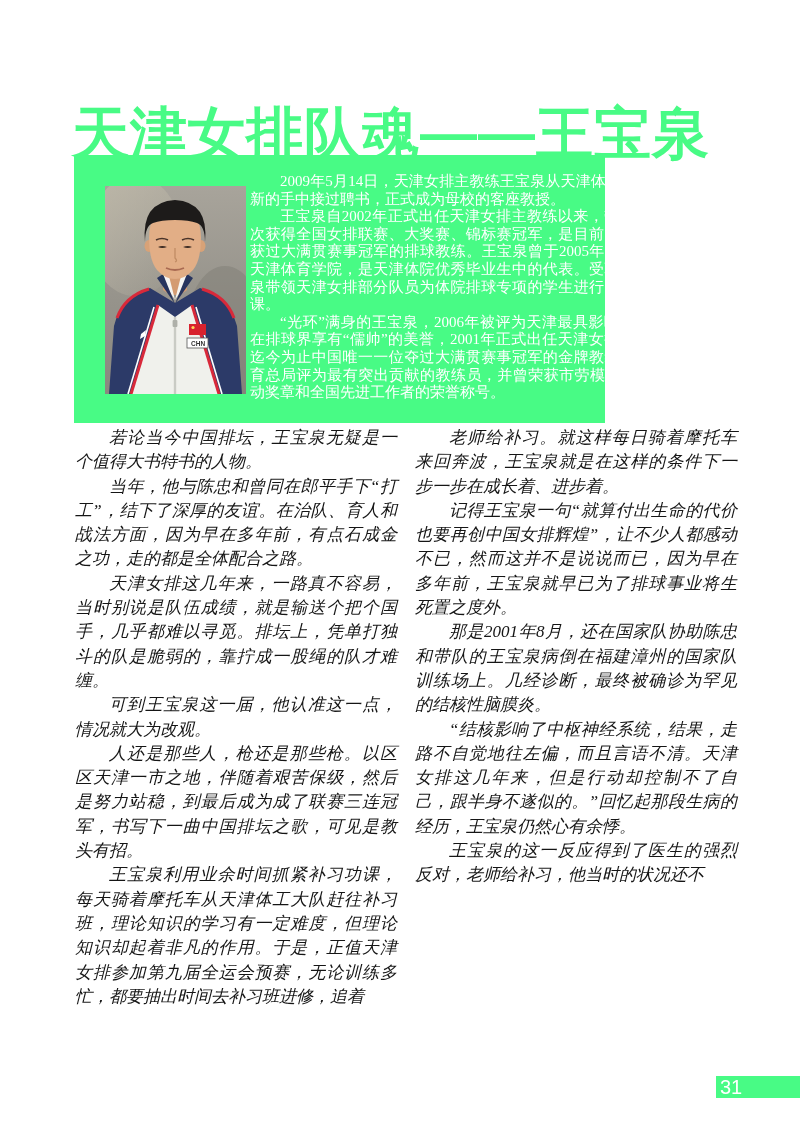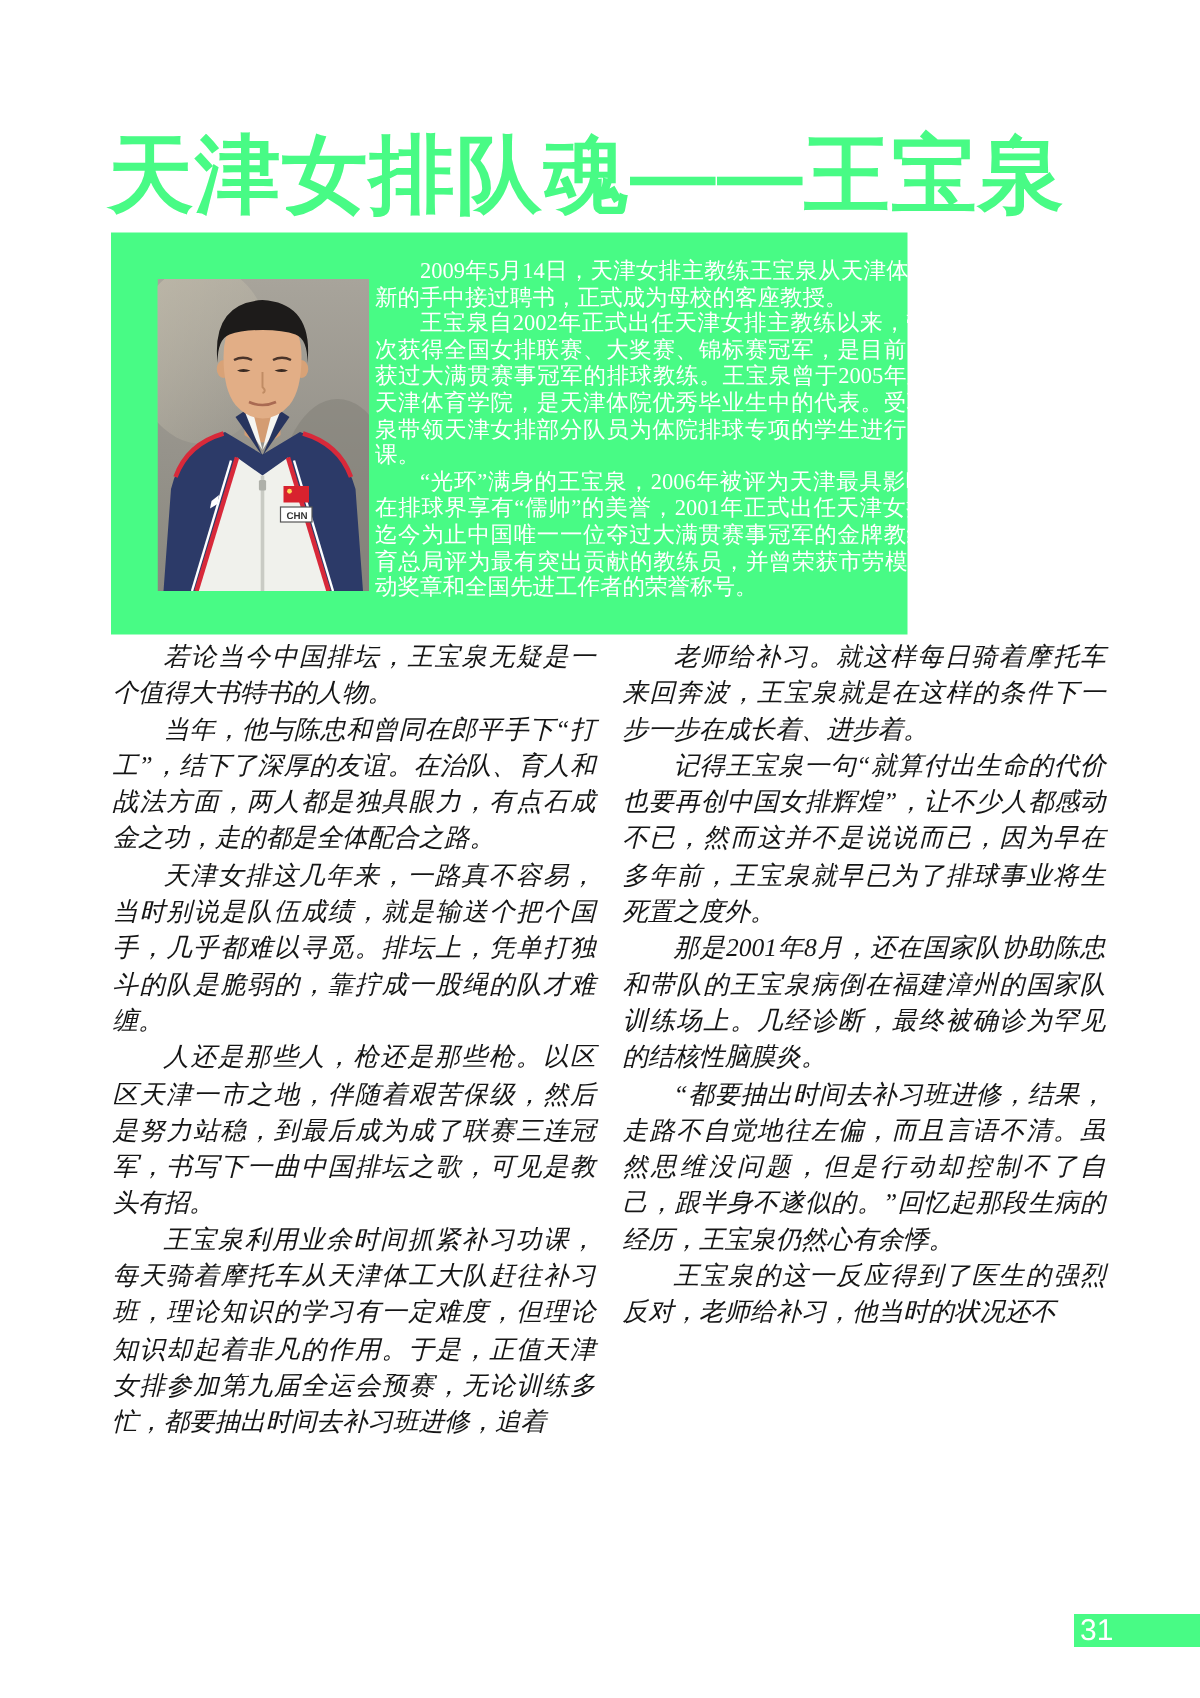--- a/index.html
+++ b/index.html
@@ -5,21 +5,21 @@
   :root{
     --green:#48fb85;
     --ink:#151515;
   }
   html,body{margin:0;padding:0;}
   body{
     width:800px;height:1132px;position:relative;background:#ffffff;
     font-family:"Liberation Serif", serif;color:var(--ink);overflow:hidden;
   }
   .article-title{
-    position:absolute;left:72px;top:42px;width:660px;
+    position:absolute;left:72px;top:58px;width:660px;
     font-family:"Liberation Sans", sans-serif;
     font-weight:bold;font-size:57px;line-height:1.3;
     color:var(--green);white-space:nowrap;letter-spacing:1px;
   }
   .intro-box{
     position:absolute;left:74px;top:155px;width:531px;height:268px;
     background:var(--green);
   }
   .portrait{
     position:absolute;left:31px;top:31px;width:141px;height:208px;display:block;
@@ -117,27 +117,28 @@
 
   <div class="intro-text">
     <p>2009年5月14日，天津女排主教练王宝泉从天津体育学院院长姚家新的手中接过聘书，正式成为母校的客座教授。</p>
     <p>王宝泉自2002年正式出任天津女排主教练以来，带领天津女排多次获得全国女排联赛、大奖赛、锦标赛冠军，是目前中国唯一一位得获过大满贯赛事冠军的排球教练。王宝泉曾于2005年至2008年就读于天津体育学院，是天津体院优秀毕业生中的代表。受聘仪式后，王宝泉带领天津女排部分队员为体院排球专项的学生进行了一堂示范训练课。</p>
     <p>“光环”满身的王宝泉，2006年被评为天津最具影响力劳动模范，在排球界享有“儒帅”的美誉，2001年正式出任天津女排主教练。他是迄今为止中国唯一一位夺过大满贯赛事冠军的金牌教练，曾被国家体育总局评为最有突出贡献的教练员，并曾荣获市劳模、全国“五一”劳动奖章和全国先进工作者的荣誉称号。</p>
   </div>
 </div>
 
 <div class="column col-left">
   <p>若论当今中国排坛，王宝泉无疑是一个值得大书特书的人物。</p>
-  <p>当年，他与陈忠和曾同在郎平手下“打工”，结下了深厚的友谊。在治队、育人和战法方面，两人都是独具眼力，有点石成金之功，走的都是全体配合之路。</p>
+  <p>当年，他与陈忠和曾同在郎平手下“打工”，结下了深厚的友谊。在治队、育人和战法方面，因为早在多年前，有点石成金之功，走的都是全体配合之路。</p>
   <p>天津女排这几年来，一路真不容易，当时别说是队伍成绩，就是输送个把个国手，几乎都难以寻觅。排坛上，凭单打独斗的队是脆弱的，靠拧成一股绳的队才难缠。</p>
+  <p>可到王宝泉这一届，他认准这一点，情况就大为改观。</p>
   <p>人还是那些人，枪还是那些枪。以区区天津一市之地，伴随着艰苦保级，然后是努力站稳，到最后成为成了联赛三连冠军，书写下一曲中国排坛之歌，可见是教头有招。</p>
   <p>王宝泉利用业余时间抓紧补习功课，每天骑着摩托车从天津体工大队赶往补习班，理论知识的学习有一定难度，但理论知识却起着非凡的作用。于是，正值天津女排参加第九届全运会预赛，无论训练多忙，都要抽出时间去补习班进修，追着</p>
 </div>
 
 <div class="column col-right">
   <p>老师给补习。就这样每日骑着摩托车来回奔波，王宝泉就是在这样的条件下一步一步在成长着、进步着。</p>
   <p>记得王宝泉一句“就算付出生命的代价也要再创中国女排辉煌”，让不少人都感动不已，然而这并不是说说而已，因为早在多年前，王宝泉就早已为了排球事业将生死置之度外。</p>
   <p>那是2001年8月，还在国家队协助陈忠和带队的王宝泉病倒在福建漳州的国家队训练场上。几经诊断，最终被确诊为罕见的结核性脑膜炎。</p>
-  <p>“都要抽出时间去补习班进修，结果，走路不自觉地往左偏，而且言语不清。虽然思维没问题，但是行动却控制不了自己，跟半身不遂似的。”回忆起那段生病的经历，王宝泉仍然心有余悸。</p>
+  <p>“结核影响了中枢神经系统，结果，走路不自觉地往左偏，而且言语不清。天津女排这几年来，但是行动却控制不了自己，跟半身不遂似的。”回忆起那段生病的经历，王宝泉仍然心有余悸。</p>
   <p>王宝泉的这一反应得到了医生的强烈反对，老师给补习，他当时的状况还不</p>
 </div>
 
 <div class="page-num">31</div>
 
 </body></html>

